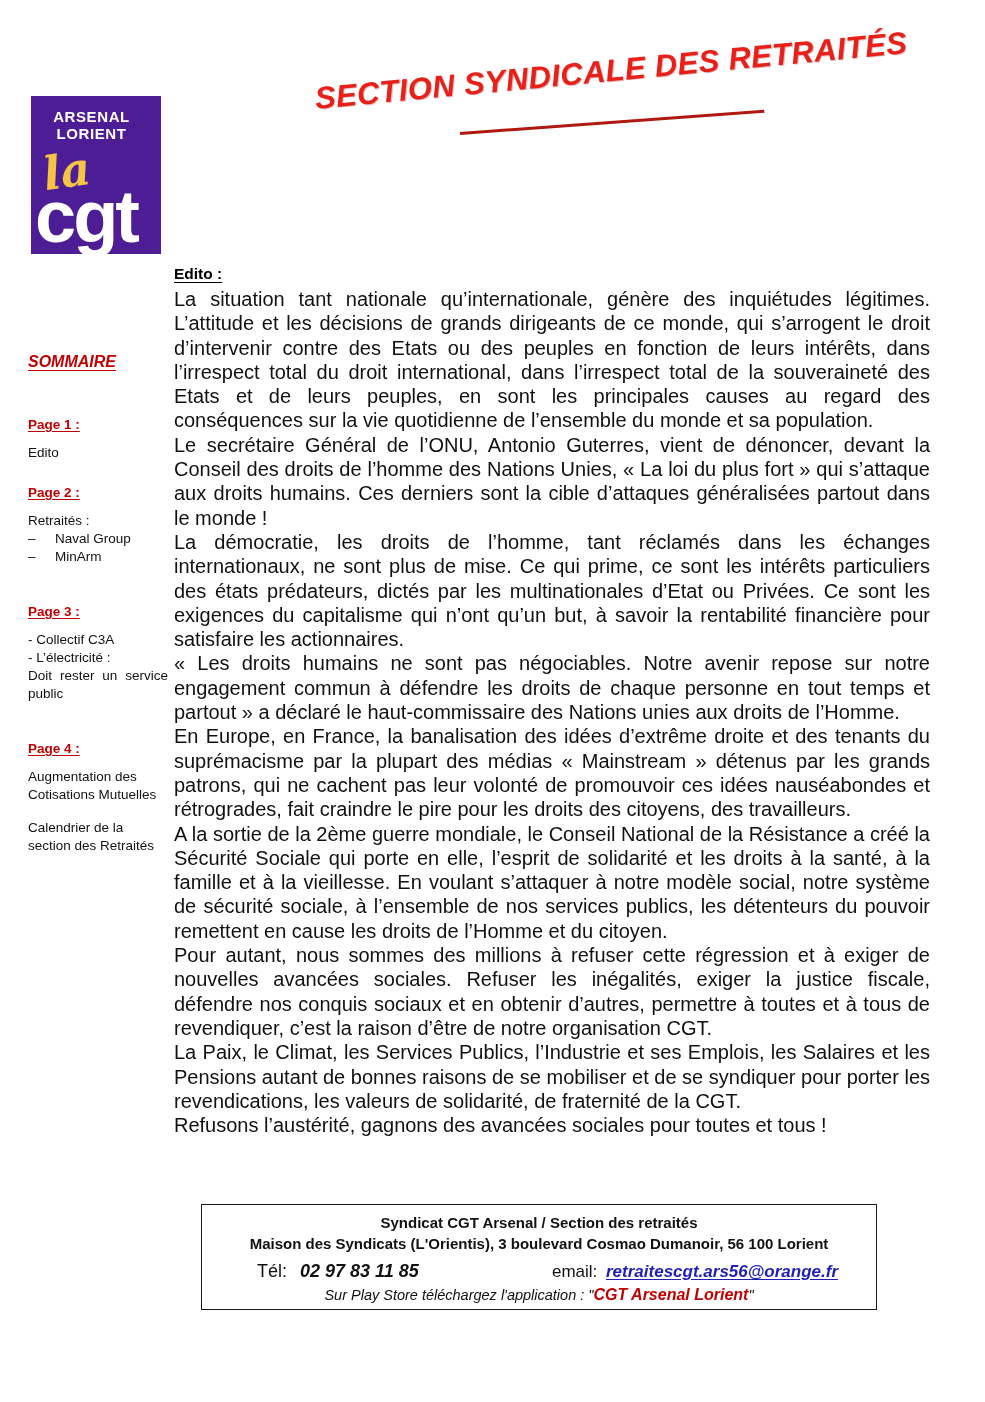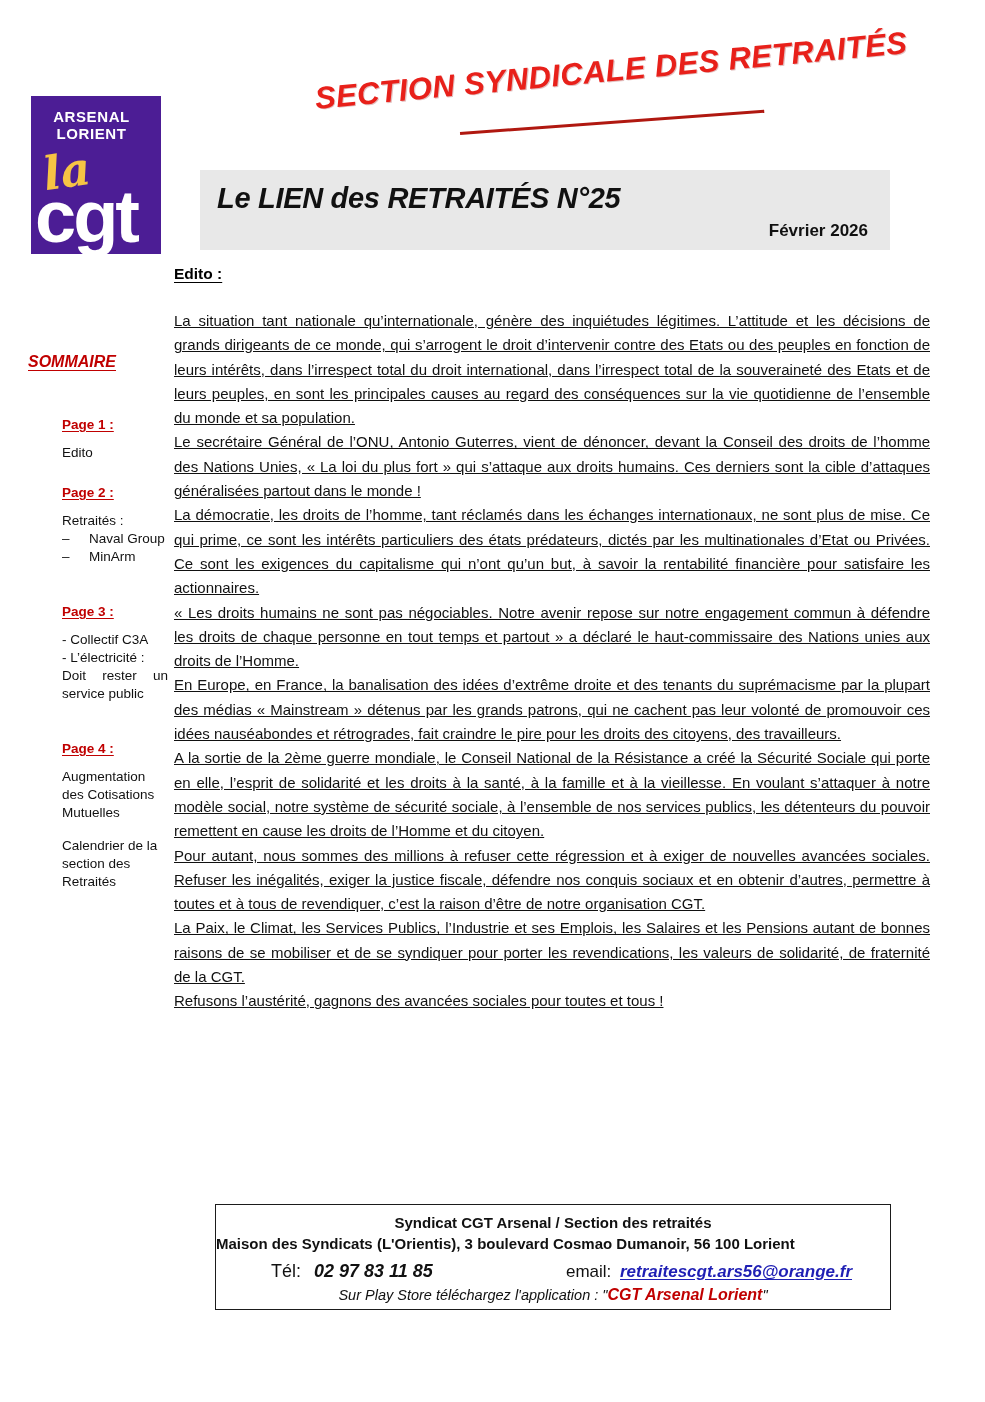--- a/index.html
+++ b/index.html
@@ -159,21 +159,21 @@
     font-family: "Liberation Sans", sans-serif;
     font-weight: bold;
     font-style: italic;
     font-size: 16px;
     line-height: 20px;
     color: #c00000;
     text-decoration: underline;
     text-underline-offset: 3px;
     margin-bottom: 44px;
   }
-  .toc-group { margin-bottom: 22px; margin-left: 34px; }
+  .toc-group { margin-bottom: 22px; }
   .toc-head {
     font-family: "Liberation Sans", sans-serif;
     font-weight: bold;
     font-size: 13.5px;
     line-height: 17px;
     color: #c00000;
     text-decoration: underline;
     text-underline-offset: 2px;
     margin-bottom: 11px;
   }
@@ -211,38 +211,37 @@
     width: 756px;
   }
   .edito-head {
     font-family: "Liberation Sans", sans-serif;
     font-weight: bold;
     font-size: 15.5px;
     line-height: 20px;
     color: #000000;
     text-decoration: underline;
     text-underline-offset: 2.5px;
-    margin-bottom: 25px;
+    margin-bottom: 3px;
   }
   .para {
     font-family: "Liberation Sans", sans-serif;
-    font-size: 15px;
+    font-size: 20px;
     line-height: 24.3px;
     color: #111111;
     text-align: justify;
     text-align-last: left;
     margin: 0;
     hyphens: none;
-    text-decoration: underline;
   }
 
   
   .contact {
     position: absolute;
-    left: 215px;
+    left: 201px;
     top: 1204px;
     width: 676px;
     height: 106px;
     border: 1.6px solid #1b1b1b;
     box-sizing: border-box;
     background: #ffffff;
   }
   .contact-l1 {
     position: absolute;
     left: 0; top: 8px;
@@ -251,20 +250,21 @@
     font-family: "Liberation Sans", sans-serif;
     font-weight: bold;
     font-size: 15px;
     line-height: 19px;
     color: #111111;
   }
   .contact-l2 {
     position: absolute;
     left: 0; top: 29px;
     width: 100%;
+    text-align: center;
     font-family: "Liberation Sans", sans-serif;
     font-weight: bold;
     font-size: 15px;
     line-height: 19px;
     color: #111111;
   }
   .contact-row {
     position: absolute;
     left: 0; top: 53px;
     width: 100%;
@@ -339,24 +339,20 @@
       <div class="logo-line2">LORIENT</div>
       <div class="logo-la">la</div>
       <div class="logo-cgt">cgt</div>
     </div>
 
     <div class="banner">
       <div class="banner-text">SECTION SYNDICALE DES RETRAITÉS</div>
       <div class="banner-rule"></div>
     </div>
 
-    <div class="titlebar">
-      <div class="title-main">Le LIEN des RETRAITÉS N°25</div>
-      <div class="title-date">Février 2026</div>
-    </div>
   </div>
 
   <div class="sidebar">
     <div class="sommaire-title">SOMMAIRE</div>
 
     <div class="toc-group">
       <div class="toc-head">Page 1 :</div>
       <div class="toc-line">Edito</div>
     </div>
 

